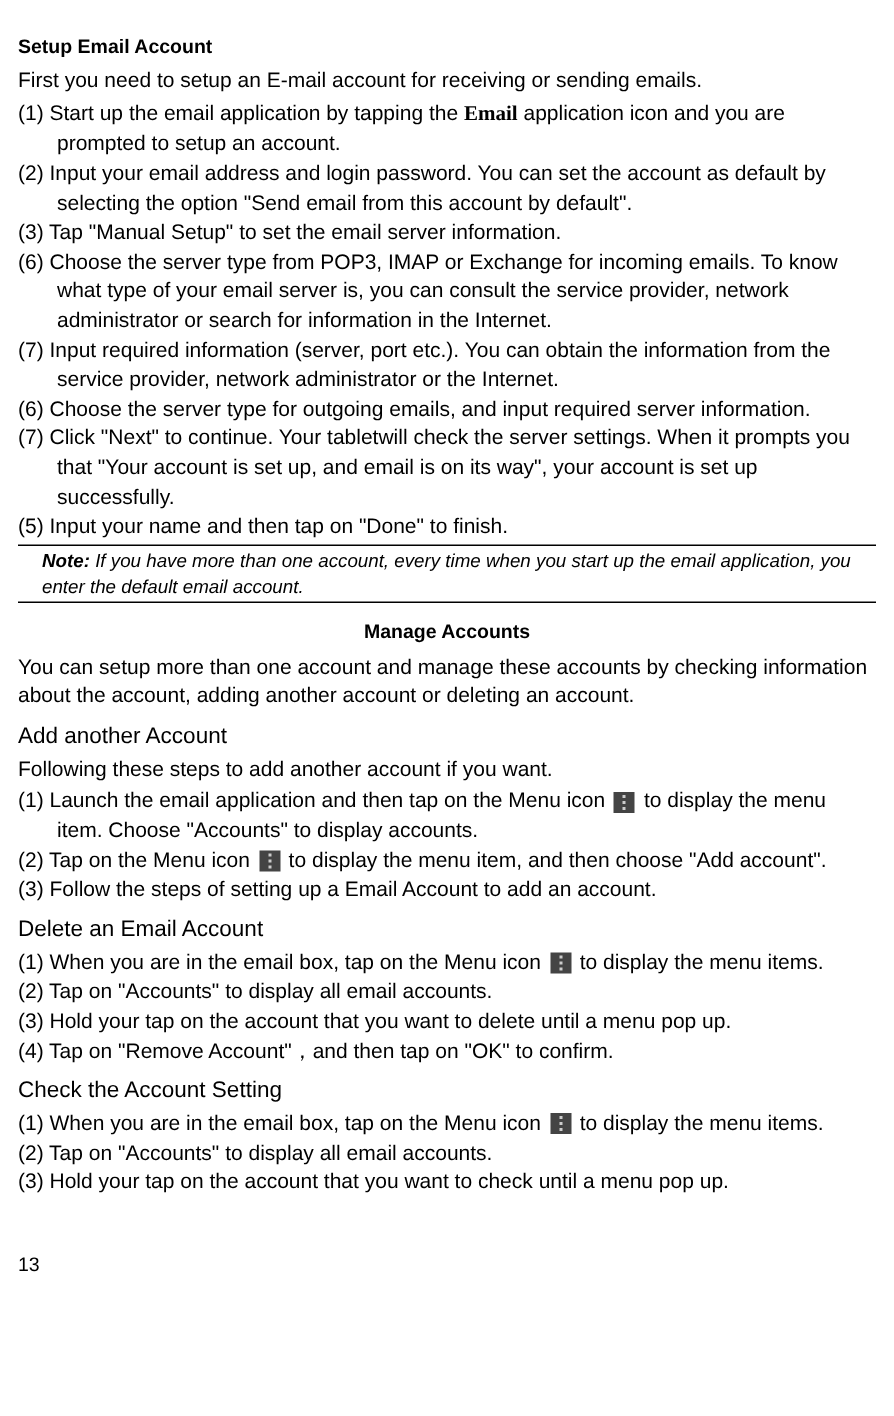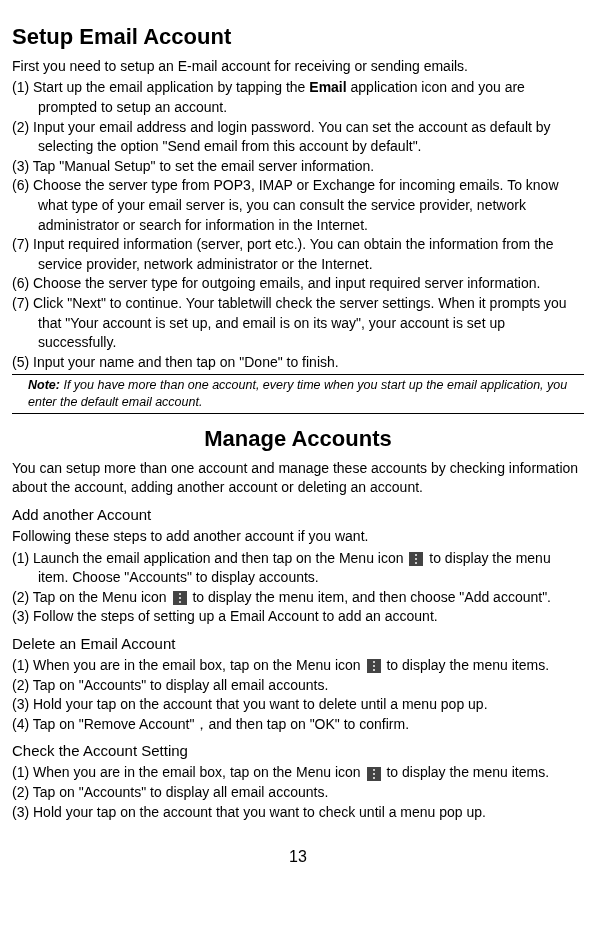--- a/index.html
+++ b/index.html
@@ -6,21 +6,21 @@
       font-family: Arial, Helvetica, sans-serif;
       font-size: 14px;
       line-height: 1.4;
       margin: 0;
       padding: 20px 12px;
       width: 596px;
       box-sizing: border-box;
       color: #000;
     }
     h2 {
-      font-size: 22px;
+      font-size: 13px;
       font-weight: bold;
       margin: 2px 0 4px 0;
     }
     .intro {
       margin: 0 0 2px 0;
     }
     .step {
       margin: 0;
       padding-left: 26px;
       text-indent: -26px;
@@ -63,30 +63,30 @@
       position: absolute;
       left: 50%;
       top: 2px;
       width: 2px;
       height: 2px;
       background: #ccc;
       transform: translateX(-50%);
       box-shadow: 0 4px 0 #ccc, 0 8px 0 #ccc;
     }
     .page-num {
-      text-align: center;
-      font-size: 16px;
-      margin-top: 24px;
+      font-size: 13px;
+      margin-top: 36px;
     }
     .section-gap {
       margin-top: 10px;
       text-align: center;
     }
     .bold {
       font-weight: bold;
+      font-family: Liberation Serif, serif;
     }
   </style>
 </head>
 <body>
 
 <h2>Setup Email Account</h2>
 <p class="intro">First you need to setup an E-mail account for receiving or sending emails.</p>
 <p class="step-multi"><span>(1) Start up the email application by tapping the </span><span class="bold">Email</span><span> application icon and you are prompted to setup an account.</span></p>
 <p class="step-multi">(2) Input your email address and login password. You can set the account as default by selecting the option "Send email from this account by default".</p>
 <p class="step">(3) Tap "Manual Setup" to set the email server information.</p>

